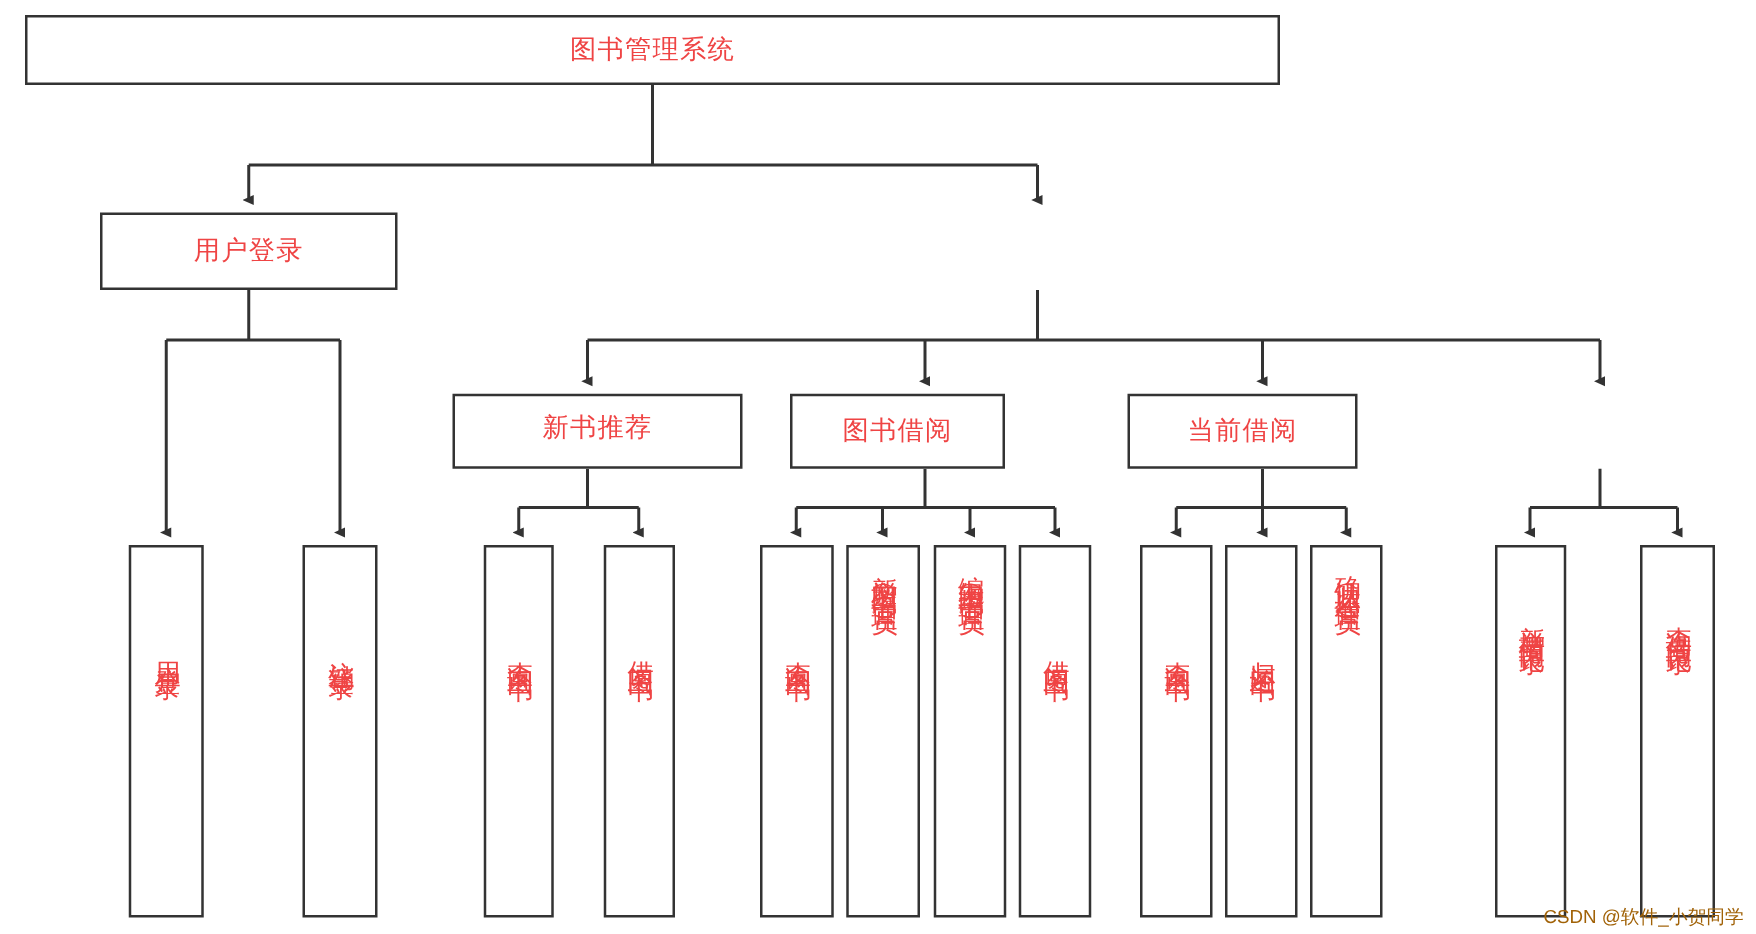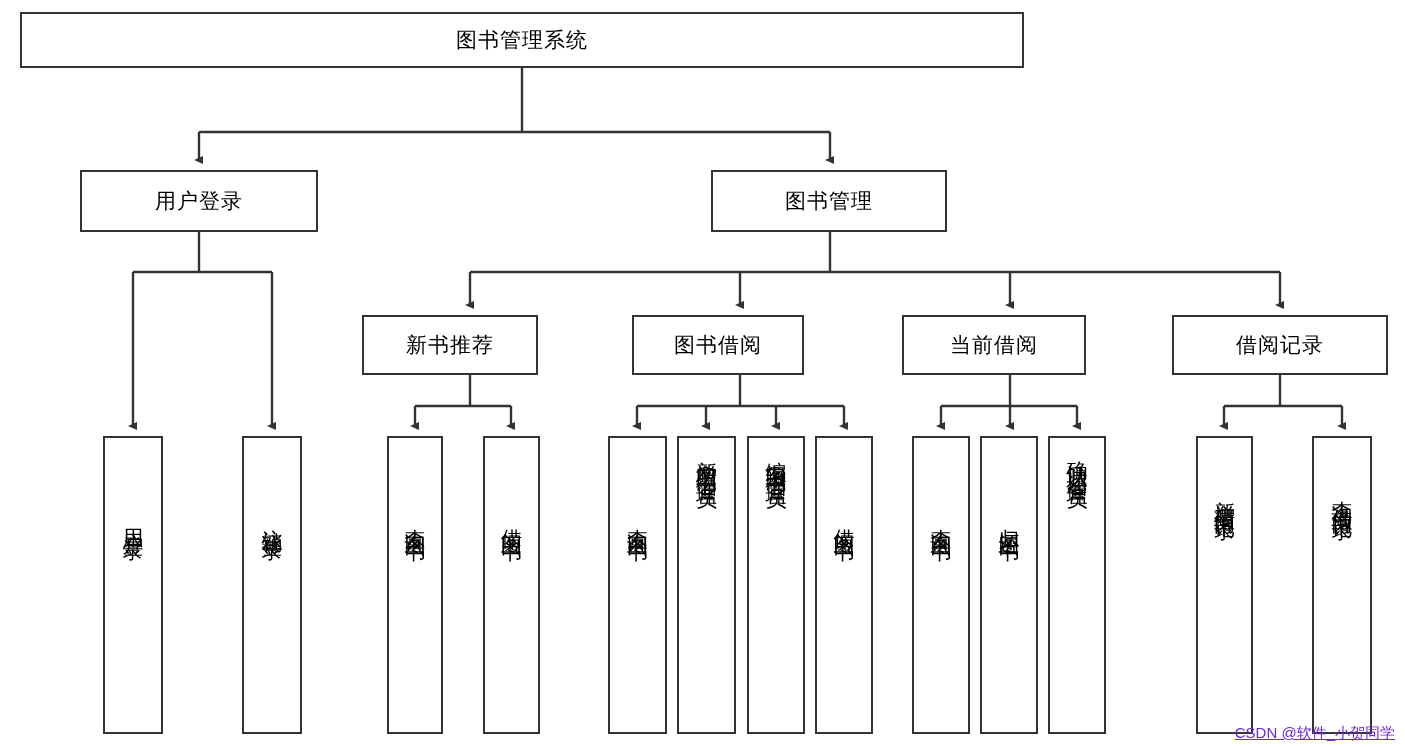--- a/index.html
+++ b/index.html
@@ -15,21 +15,21 @@
   .node{
     position:absolute;
     box-sizing:border-box;
     background:#ffffff;
     border:2px solid #333333;
     display:flex;
     align-items:center;
     justify-content:center;
   }
   .node .label{
-    color:#000000;
+    color:#ef4444;
     font-size:21px;
     line-height:1.15;
     letter-spacing:1px;
     white-space:nowrap;
   }
   
   .leaf{
     align-items:flex-start;
     justify-content:center;
     padding-top:6px;
@@ -43,24 +43,23 @@
     white-space:nowrap;
   }
   .leaf.mid .label{ margin-top:68px; }
   .leaf.mid2 .label{ margin-top:40px; }
 
   #watermark{
     position:absolute;
     right:10px;
     bottom:4px;
     font-size:15px;
-    color:#6d28d9;
+    color:#a16207;
     white-space:nowrap;
     pointer-events:none;
-    text-decoration:underline;
   }
 </style>
 </head>
 <body>
 
 <div id="stage">
 
   <svg id="edges" viewBox="0 0 1405 747" xmlns="http://www.w3.org/2000/svg">
     <defs>
       <marker id="arrow" markerWidth="10" markerHeight="10" refX="5" refY="5" orient="auto" markerUnits="userSpaceOnUse">
@@ -111,35 +110,29 @@
     </g>
   </svg>
 
   <div class="node" style="left:20px;top:12px;width:1004px;height:56px;">
     <span class="label">图书管理系统</span>
   </div>
 
   <div class="node" style="left:80px;top:170px;width:238px;height:62px;">
     <span class="label">用户登录</span>
   </div>
-  <div class="node" style="left:711px;top:170px;width:236px;height:62px;">
-    <span class="label">图书管理</span>
-  </div>
 
-  <div class="node" style="left:362px;top:315px;width:176px;height:60px;">
+  <div class="node" style="left:362px;top:315px;width:232px;height:60px;font-family:Liberation Mono, monospace;">
     <span class="label">新书推荐</span>
   </div>
   <div class="node" style="left:632px;top:315px;width:172px;height:60px;">
     <span class="label">图书借阅</span>
   </div>
   <div class="node" style="left:902px;top:315px;width:184px;height:60px;">
     <span class="label">当前借阅</span>
-  </div>
-  <div class="node" style="left:1172px;top:315px;width:216px;height:60px;">
-    <span class="label">借阅记录</span>
   </div>
 
   <div class="node leaf mid" style="left:103px;top:436px;width:60px;height:298px;">
     <span class="label">用户登录</span>
   </div>
   <div class="node leaf mid" style="left:242px;top:436px;width:60px;height:298px;">
     <span class="label">注销登录</span>
   </div>
 
   <div class="node leaf mid" style="left:387px;top:436px;width:56px;height:298px;">

